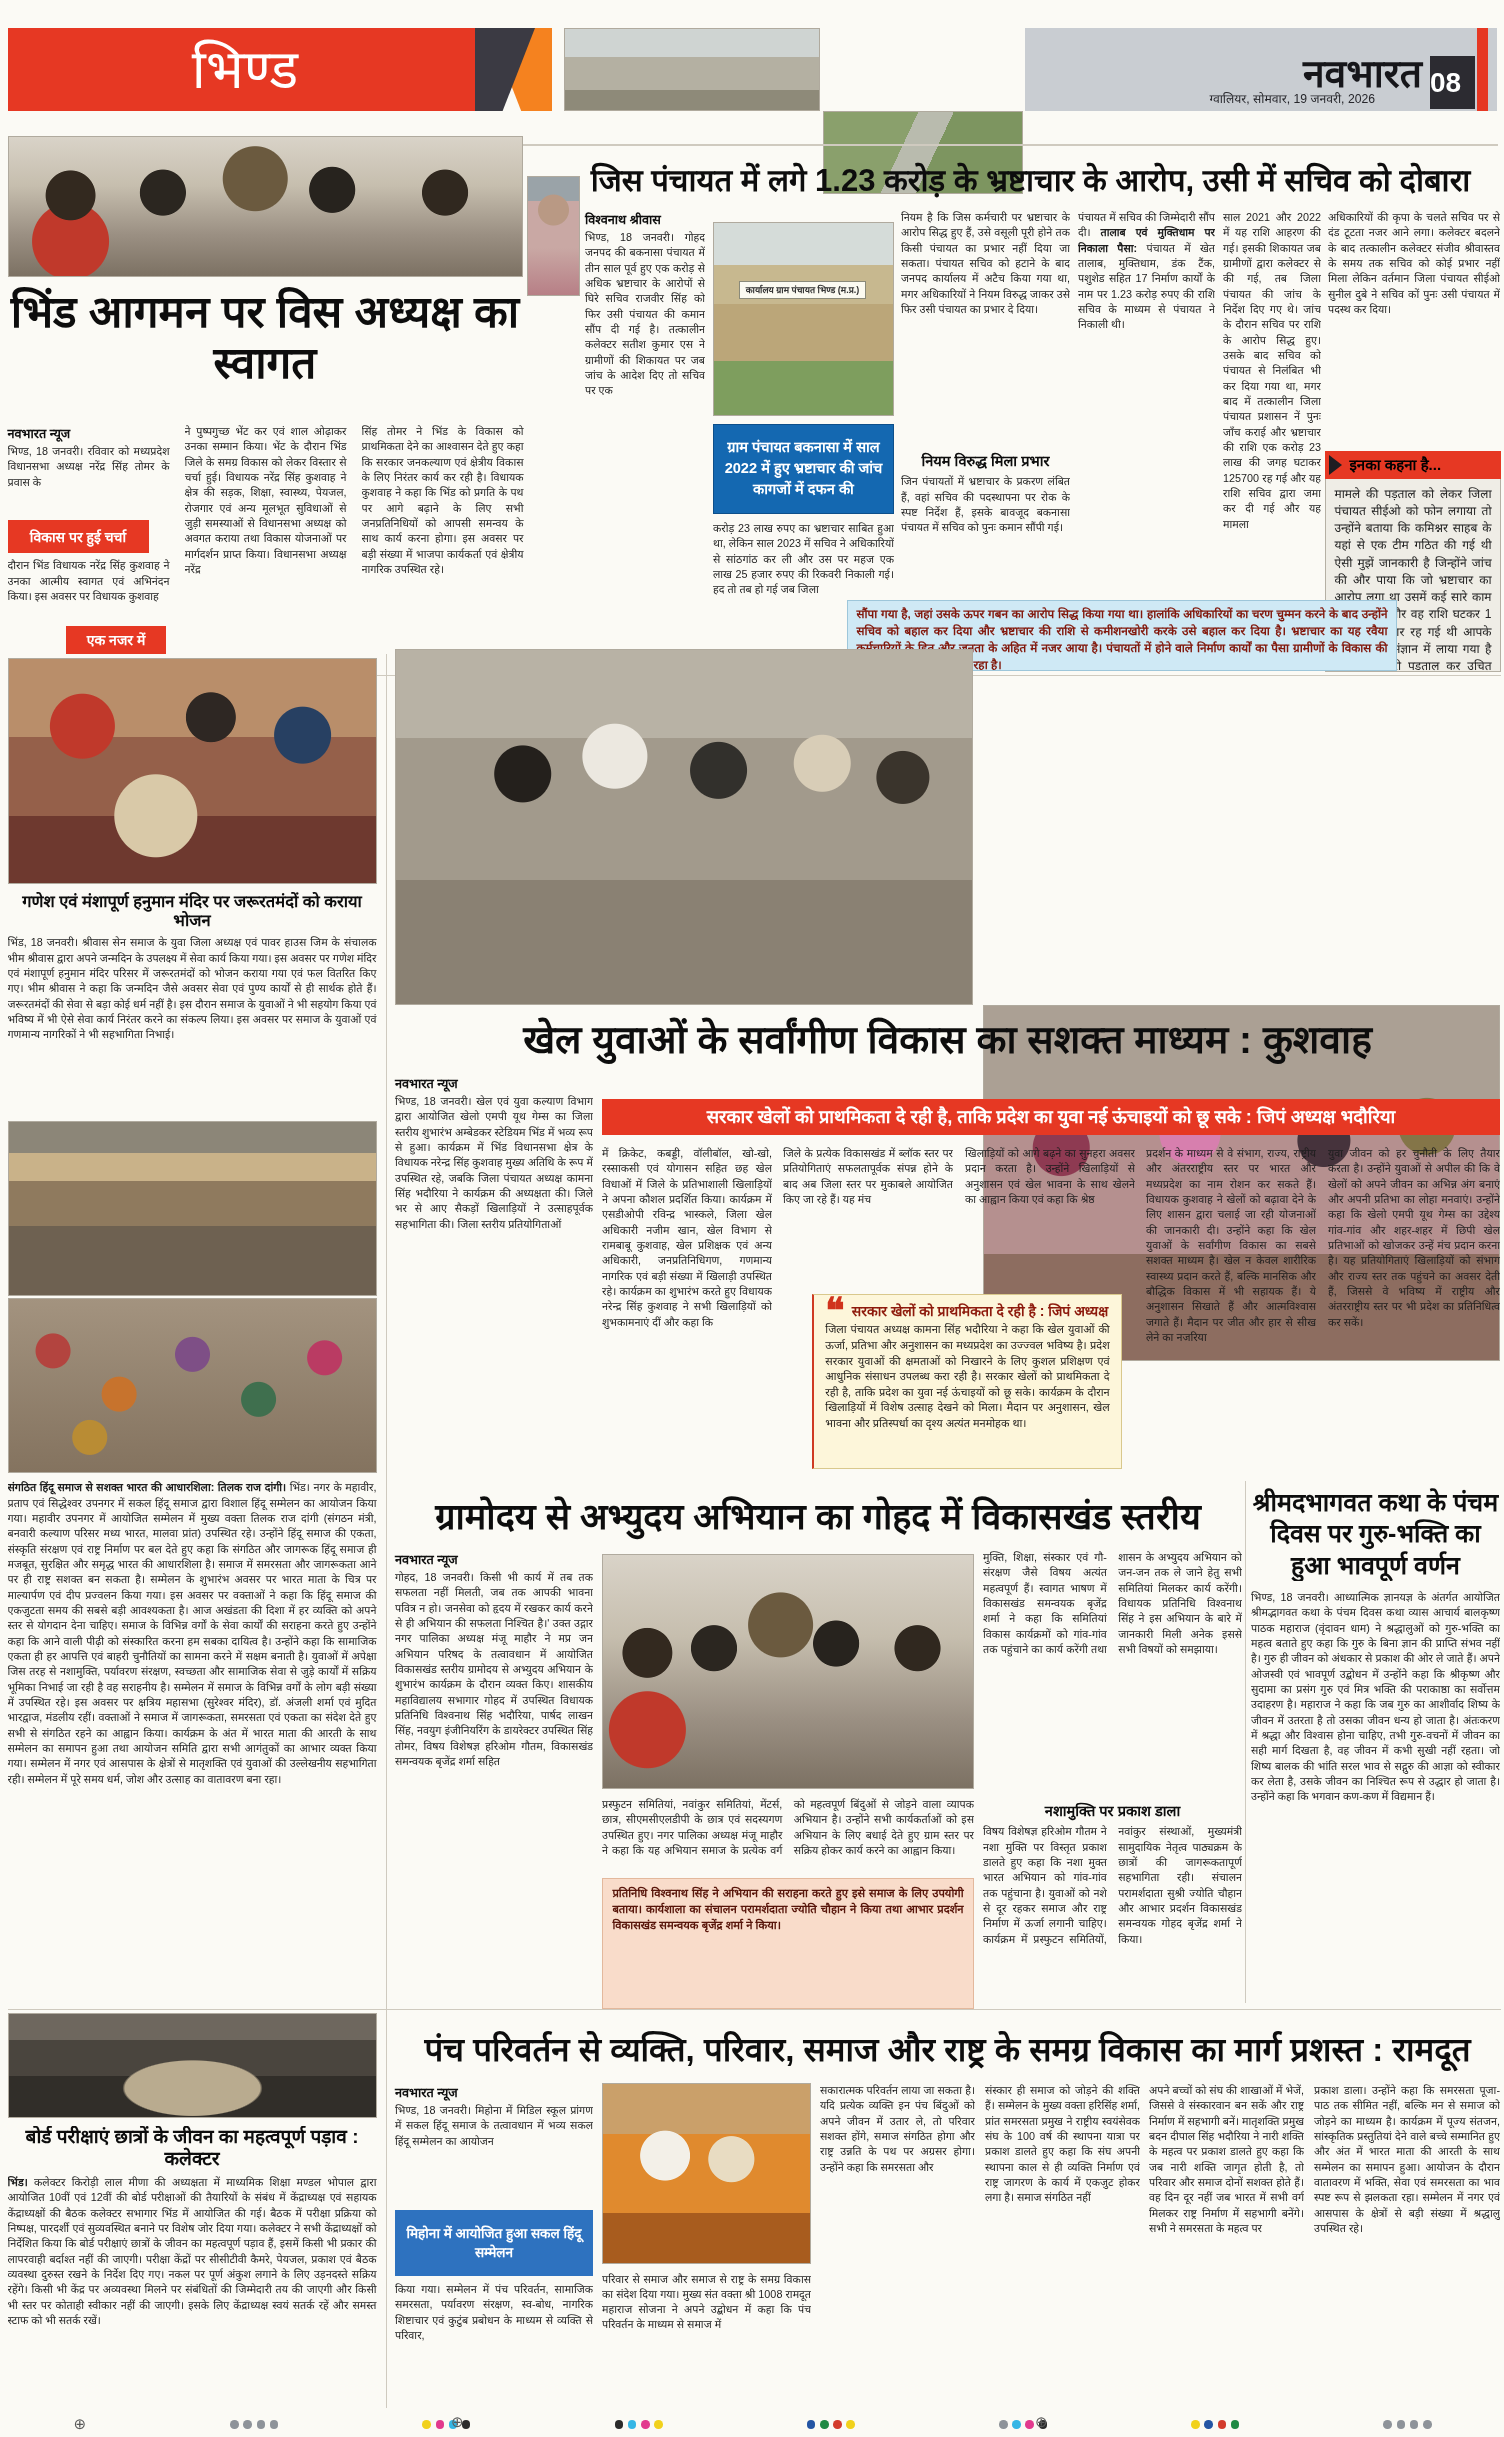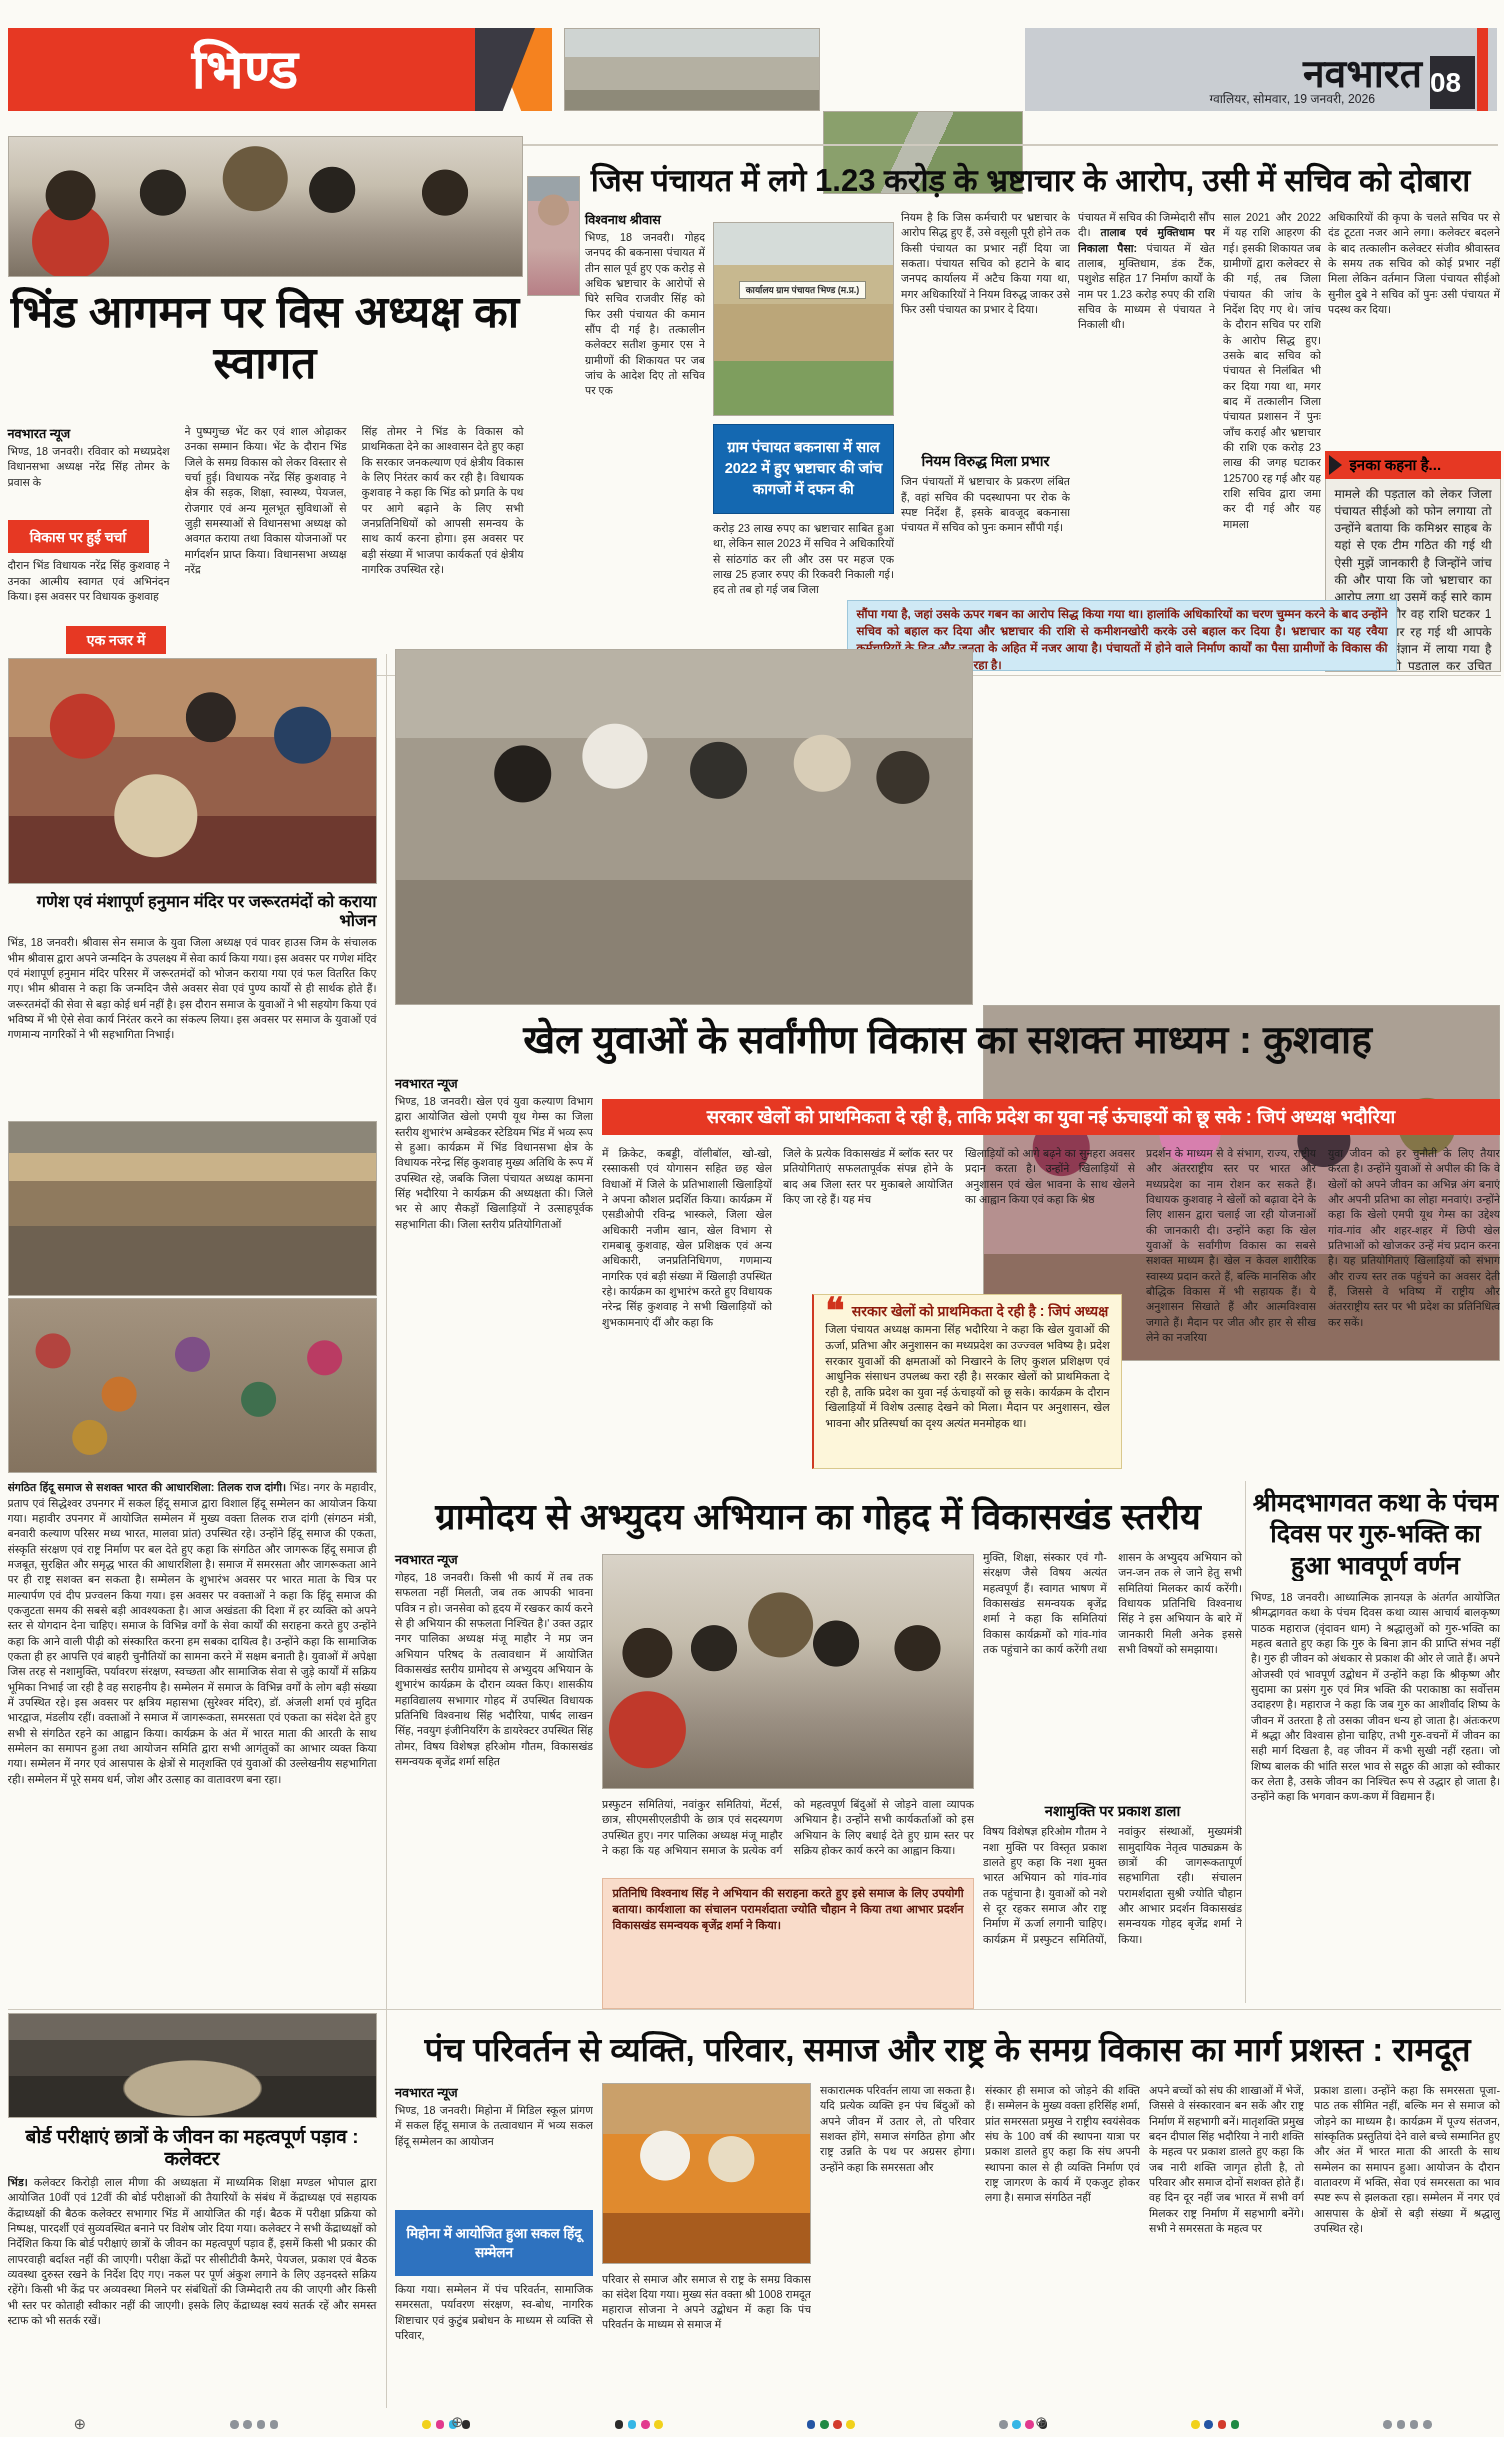--- a/index.html
+++ b/index.html
@@ -9,21 +9,21 @@
 .bt{font-size:10.8px;line-height:1.42;text-align:justify;color:#1d1d1d;overflow:hidden}
 .byline{font-weight:bold;font-size:12.7px;color:#0e0e0e;margin-bottom:1.9px}
 .hl{font-weight:bold;color:#0d0d0d;text-align:center;line-height:1.16;overflow:hidden}
 .photo{border:0.9px solid #b0aa9e;overflow:hidden;position:relative}
 .hr{background:#cfcabf}
 .lead-bold{font-weight:bold}
 
 .mast-red{background:#e63823;clip-path:polygon(0 0,100% 0,100% 100%,0 100%)}
 .mast-dark{background:#3b3a43;clip-path:polygon(0 0,100% 0,46% 100%,0 100%)}
 .mast-orange{background:#f5821f;clip-path:polygon(18% 0,100% 0,100% 100%,60% 100%)}
-.mast-title{color:#fff;font-size:54px;font-weight:bold;text-align:center;line-height:83px}
+.mast-title{color:#fff;font-size:54px;font-weight:normal;text-align:center;line-height:83px}
 .gray-strip{background:#c9cdd2}
 .brand{font-size:39px;font-weight:bold;color:#16161a;text-align:right}
 .pagebox{background:#2c2b31;color:#fff;font-size:28px;font-weight:bold;line-height:53px}
 .redbar{background:#e63823}
 .dateline{font-size:12.2px;color:#26262b;text-align:right}
 
 .red-label{background:#e63823;color:#fff;font-weight:bold;text-align:center}
 .blue-box{background:#1468b1;color:#fff;font-weight:bold;font-size:14.6px;text-align:center;line-height:1.45;display:flex;align-items:center;justify-content:center;padding:5.6px;border:1.9px solid #0d4f8a}
 .blue-box2{background:#2e72bf;color:#fff;font-weight:bold;font-size:13.6px;text-align:center;line-height:1.4;display:flex;align-items:center;justify-content:center;padding:4.7px}
 .hi-blue{background:#cfe9f5;border:0.9px solid #9dc6da;color:#82180c;font-weight:bold;font-size:11.8px;line-height:1.45;text-align:justify;padding:4.7px 8.5px;overflow:hidden}
@@ -129,21 +129,21 @@
   </section>
 
   <div class="abs hr" style="left:7.5px;top:675px;width:1493px;height:0.9px"></div>
 
   <div class="abs red-label" style="left:66px;top:626px;width:100px;height:28px;font-size:14px;line-height:28px">एक नजर में</div>
 
   <div class="abs hr" style="left:386px;top:654px;width:0.9px;height:1754px"></div>
 
   <section class="abs" style="left:7.5px;top:658px;width:369px;height:459px">
     <div class="photo ph-food" style="width:369px;height:226px"></div>
-    <h2 class="hl" style="margin-top:7.5px;font-size:16.5px;text-align:right">गणेश एवं मंशापूर्ण हनुमान मंदिर पर जरूरतमंदों को कराया भोजन</h2>
+    <h2 class="hl" style="margin-top:7.5px;font-size:16.5px;text-align:center">गणेश एवं मंशापूर्ण हनुमान मंदिर पर जरूरतमंदों को कराया भोजन</h2>
     <div class="bt" style="height:175px;margin-top:5.6px">भिंड, 18 जनवरी। श्रीवास सेन समाज के युवा जिला अध्यक्ष एवं पावर हाउस जिम के संचालक भीम श्रीवास द्वारा अपने जन्मदिन के उपलक्ष्य में सेवा कार्य किया गया। इस अवसर पर गणेश मंदिर एवं मंशापूर्ण हनुमान मंदिर परिसर में जरूरतमंदों को भोजन कराया गया एवं फल वितरित किए गए। भीम श्रीवास ने कहा कि जन्मदिन जैसे अवसर सेवा एवं पुण्य कार्यों से ही सार्थक होते हैं। जरूरतमंदों की सेवा से बड़ा कोई धर्म नहीं है। इस दौरान समाज के युवाओं ने भी सहयोग किया एवं भविष्य में भी ऐसे सेवा कार्य निरंतर करने का संकल्प लिया। इस अवसर पर समाज के युवाओं एवं गणमान्य नागरिकों ने भी सहभागिता निभाई।</div>
   </section>
 
   <section class="abs" style="left:7.5px;top:1121px;width:369px;height:884px">
     <div class="photo ph-stage" style="width:369px;height:175px"></div>
     <div class="photo ph-women" style="width:369px;height:175px;margin-top:1.9px"></div>
     <div class="bt" style="height:525px;margin-top:7.5px">
       <span class="lead-bold">संगठित हिंदू समाज से सशक्त भारत की आधारशिला: तिलक राज दांगी।</span>
       <span>भिंड। नगर के महावीर, प्रताप एवं सिद्धेश्वर उपनगर में सकल हिंदू समाज द्वारा विशाल हिंदू सम्मेलन का आयोजन किया गया। महावीर उपनगर में आयोजित सम्मेलन में मुख्य वक्ता तिलक राज दांगी (संगठन मंत्री, बनवारी कल्याण परिसर मध्य भारत, मालवा प्रांत) उपस्थित रहे। उन्होंने हिंदू समाज की एकता, संस्कृति संरक्षण एवं राष्ट्र निर्माण पर बल देते हुए कहा कि संगठित और जागरूक हिंदू समाज ही मजबूत, सुरक्षित और समृद्ध भारत की आधारशिला है। समाज में समरसता और जागरूकता आने पर ही राष्ट्र सशक्त बन सकता है। सम्मेलन के शुभारंभ अवसर पर भारत माता के चित्र पर माल्यार्पण एवं दीप प्रज्वलन किया गया। इस अवसर पर वक्ताओं ने कहा कि हिंदू समाज की एकजुटता समय की सबसे बड़ी आवश्यकता है। आज अखंडता की दिशा में हर व्यक्ति को अपने स्तर से योगदान देना चाहिए। समाज के विभिन्न वर्गों के सेवा कार्यों की सराहना करते हुए उन्होंने कहा कि आने वाली पीढ़ी को संस्कारित करना हम सबका दायित्व है। उन्होंने कहा कि सामाजिक एकता ही हर आपत्ति एवं बाहरी चुनौतियों का सामना करने में सक्षम बनाती है। युवाओं में अपेक्षा जिस तरह से नशामुक्ति, पर्यावरण संरक्षण, स्वच्छता और सामाजिक सेवा से जुड़े कार्यों में सक्रिय भूमिका निभाई जा रही है वह सराहनीय है। सम्मेलन में समाज के विभिन्न वर्गों के लोग बड़ी संख्या में उपस्थित रहे। इस अवसर पर क्षत्रिय महासभा (सुरेश्वर मंदिर), डॉ. अंजली शर्मा एवं मुदित भारद्वाज, मंडलीय रहीं। वक्ताओं ने समाज में जागरूकता, समरसता एवं एकता का संदेश देते हुए सभी से संगठित रहने का आह्वान किया। कार्यक्रम के अंत में भारत माता की आरती के साथ सम्मेलन का समापन हुआ तथा आयोजन समिति द्वारा सभी आगंतुकों का आभार व्यक्त किया गया। सम्मेलन में नगर एवं आसपास के क्षेत्रों से मातृशक्ति एवं युवाओं की उल्लेखनीय सहभागिता रही। सम्मेलन में पूरे समय धर्म, जोश और उत्साह का वातावरण बना रहा।</span>
     </div>

